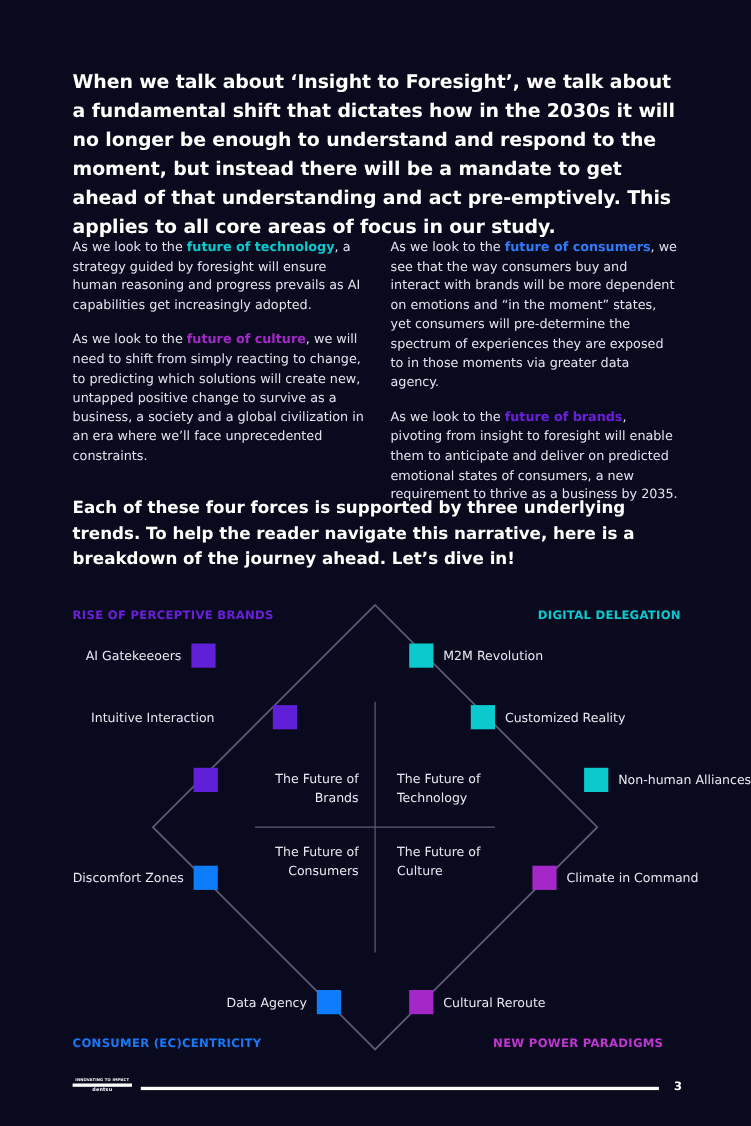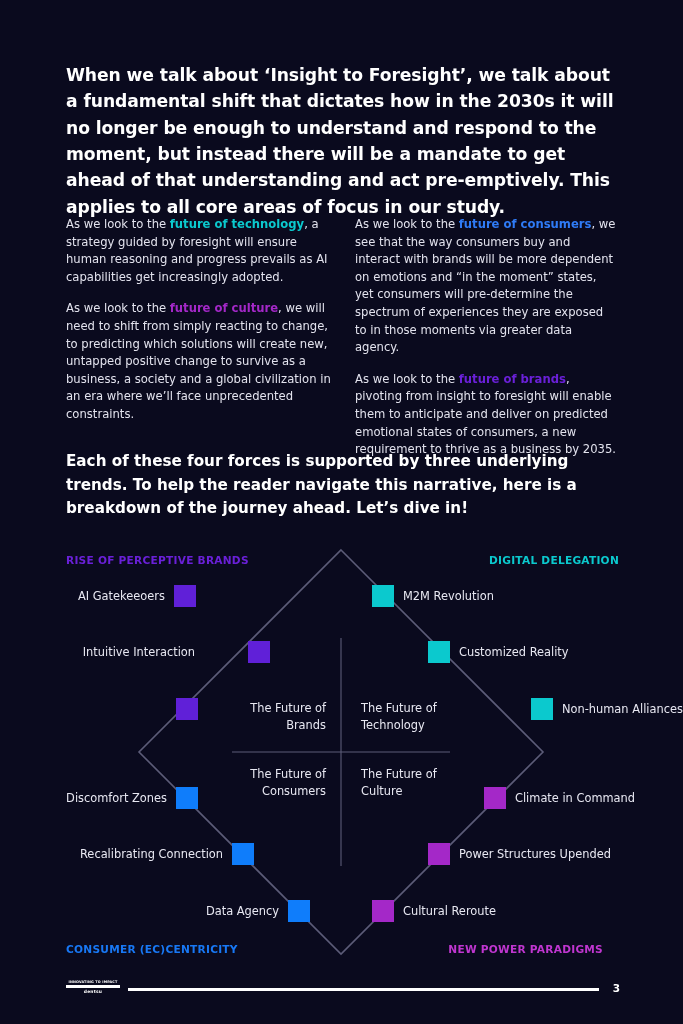--- a/index.html
+++ b/index.html
@@ -190,24 +190,20 @@
 
     <div class="node left" style="left:-34px; top:158px; width:232px; justify-content:flex-end;">
       <div class="sq" style="background:#6020d8;"></div>
     </div>
 
     <div class="node left" style="left:-34px; top:247px; width:232px; justify-content:flex-end;">
       <div class="txt">Discomfort Zones</div>
       <div class="sq" style="background:#0f7dfb;"></div>
     </div>
 
-    <div class="node left" style="left:22px; top:303px; width:232px; justify-content:flex-end;">
-      <div class="txt">Recalibrating Connection</div>
-      <div class="sq" style="background:#0f7dfb;"></div>
-    </div>
 
     <div class="node left" style="left:78px; top:360px; width:232px; justify-content:flex-end;">
       <div class="txt">Data Agency</div>
       <div class="sq" style="background:#0f7dfb;"></div>
     </div>
 
     <div class="node right" style="left:372px; top:45px;">
       <div class="sq" style="background:#0bc9ce;"></div>
       <div class="txt">M2M Revolution</div>
     </div>
@@ -220,24 +216,20 @@
     <div class="node right" style="left:484px; top:158px;margin-left:47px;">
       <div class="sq" style="background:#0bc9ce;"></div>
       <div class="txt">Non-human Alliances</div>
     </div>
 
     <div class="node right" style="left:484px; top:247px;">
       <div class="sq" style="background:#a428c8;"></div>
       <div class="txt">Climate in Command</div>
     </div>
 
-    <div class="node right" style="left:428px; top:303px;">
-      <div class="sq" style="background:#a428c8;"></div>
-      <div class="txt">Power Structures Upended</div>
-    </div>
 
     <div class="node right" style="left:372px; top:360px;">
       <div class="sq" style="background:#a428c8;"></div>
       <div class="txt">Cultural Reroute</div>
     </div>
 
   </div>
 
   <div class="footer">
     <div class="logo">

